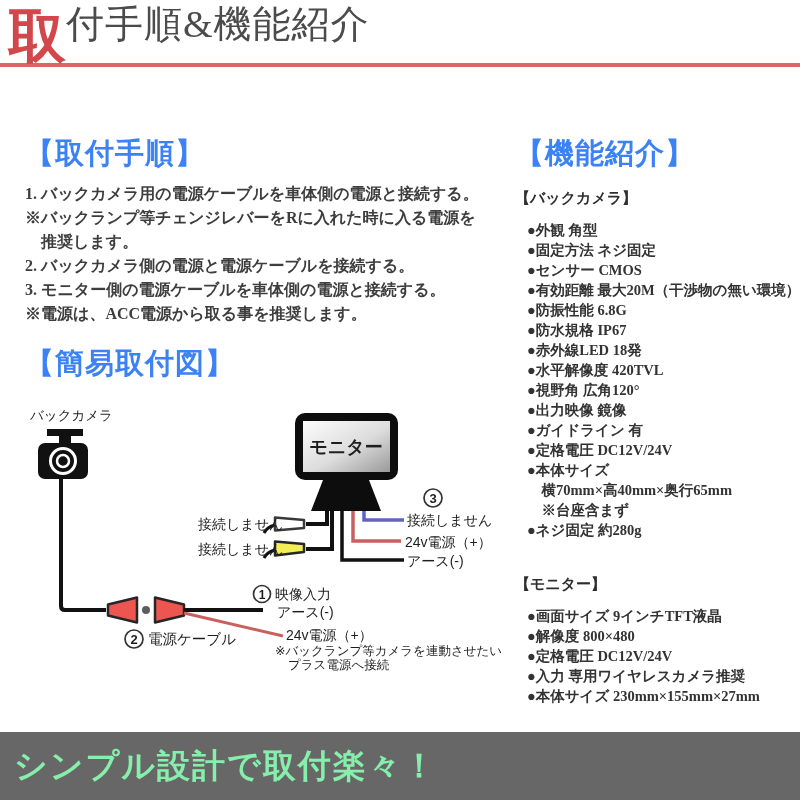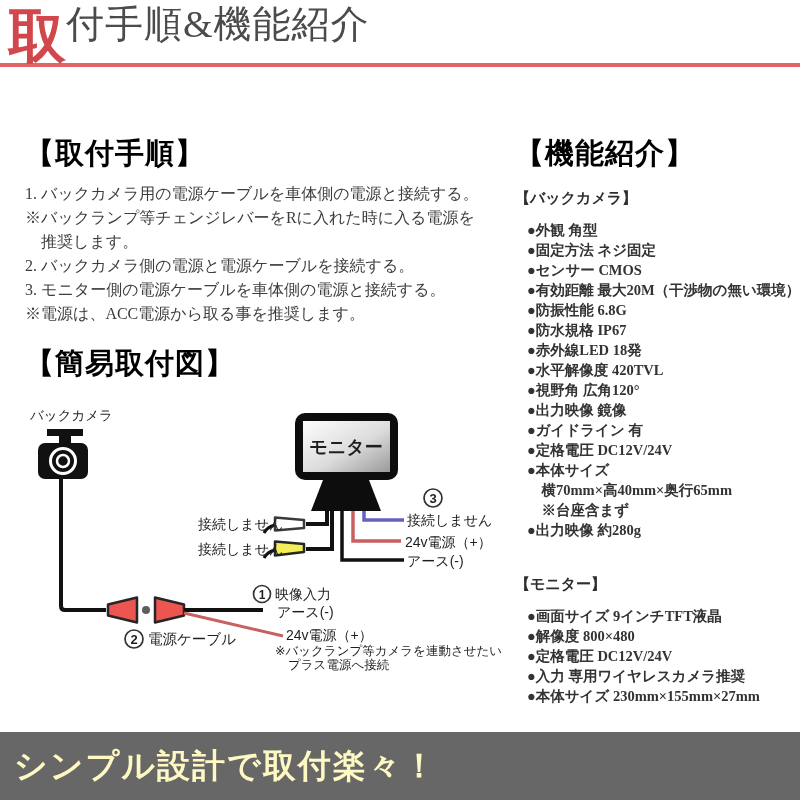--- a/index.html
+++ b/index.html
@@ -10,44 +10,44 @@
   .header{position:absolute;left:0;top:0;width:800px;height:67px;
           border-bottom:4px solid #e06464;display:flex;align-items:flex-end;
           padding-left:8px;box-sizing:border-box;background:#fff;}
   .header-accent{font-size:58px;line-height:.92;font-weight:bold;color:#d2474c;
                  font-family:"Liberation Serif","DejaVu Serif",serif;}
   .header-rest{font-size:38px;line-height:1;font-weight:500;color:#4b4b4b;
                letter-spacing:1px;padding-bottom:20px;}
 
   
   .sec-heading{font-family:"Liberation Sans","DejaVu Sans",sans-serif;
-               font-weight:bold;font-size:29px;color:#000000;letter-spacing:1px;}
+               font-weight:bold;font-size:29px;color:#3b82f6;letter-spacing:1px;}
 
   
   .install{position:absolute;left:25px;top:134px;width:470px;}
   .install .sec-heading{margin:0 0 8px 0;}
-  .install-line{font-size:16px;font-weight:normal;color:#3d3d3d;line-height:24px;
+  .install-line{font-size:16px;font-weight:bold;color:#3d3d3d;line-height:24px;
                 white-space:nowrap;}
 
   
   .diagram-heading{position:absolute;left:25px;top:344px;}
   .diagram-svg{position:absolute;left:20px;top:398px;}
   .svg-label{font-family:"Liberation Sans","DejaVu Sans",sans-serif;fill:#1e1e1e;}
 
   
   .features{position:absolute;left:515px;top:134px;width:285px;}
   .features .sec-heading{margin:0 16px 14px 0;}
   .spec-title{font-size:15px;font-weight:bold;color:#2e2e2e;line-height:20px;margin-top:4px;}
   .spec-list{margin:12px;}
   .spec-line{font-size:14.5px;font-weight:bold;color:#333;line-height:20px;white-space:nowrap;}
   .spec-gap{height:18px;}
 
   
   .footer{position:absolute;left:0;top:732px;width:800px;height:68px;background:#676767;}
-  .footer-text{color:#fef9c3;font-size:33px;font-weight:bold;line-height:68px;
+  .footer-text{color:#86efac;font-size:33px;font-weight:bold;line-height:68px;
                padding-left:14px;letter-spacing:2px;white-space:nowrap;}
 </style>
 </head>
 <body>
 
 <div class="page">
 
   <div class="header">
     <span class="header-accent">取</span>
     <span class="header-rest">付手順&amp;機能紹介</span>
@@ -150,21 +150,21 @@
         <div class="spec-line">●防水規格 IP67</div>
         <div class="spec-line">●赤外線LED 18発</div>
         <div class="spec-line">●水平解像度 420TVL</div>
         <div class="spec-line">●視野角 広角120°</div>
         <div class="spec-line">●出力映像 鏡像</div>
         <div class="spec-line">●ガイドライン 有</div>
         <div class="spec-line">●定格電圧 DC12V/24V</div>
         <div class="spec-line">●本体サイズ</div>
         <div class="spec-line">　横70mm×高40mm×奥行65mm</div>
         <div class="spec-line">　※台座含まず</div>
-        <div class="spec-line">●出力映像 約280g</div>
+        <div class="spec-line">●ネジ固定 約280g</div>
       </div>
     <div class="spec-gap"></div>
     <div class="spec-title">【モニター】</div>
     <div class="spec-list">
         <div class="spec-line">●画面サイズ 9インチTFT液晶</div>
         <div class="spec-line">●解像度 800×480</div>
         <div class="spec-line">●定格電圧 DC12V/24V</div>
         <div class="spec-line">●入力 専用ワイヤレスカメラ推奨</div>
         <div class="spec-line">●本体サイズ 230mm×155mm×27mm</div>
       </div>

